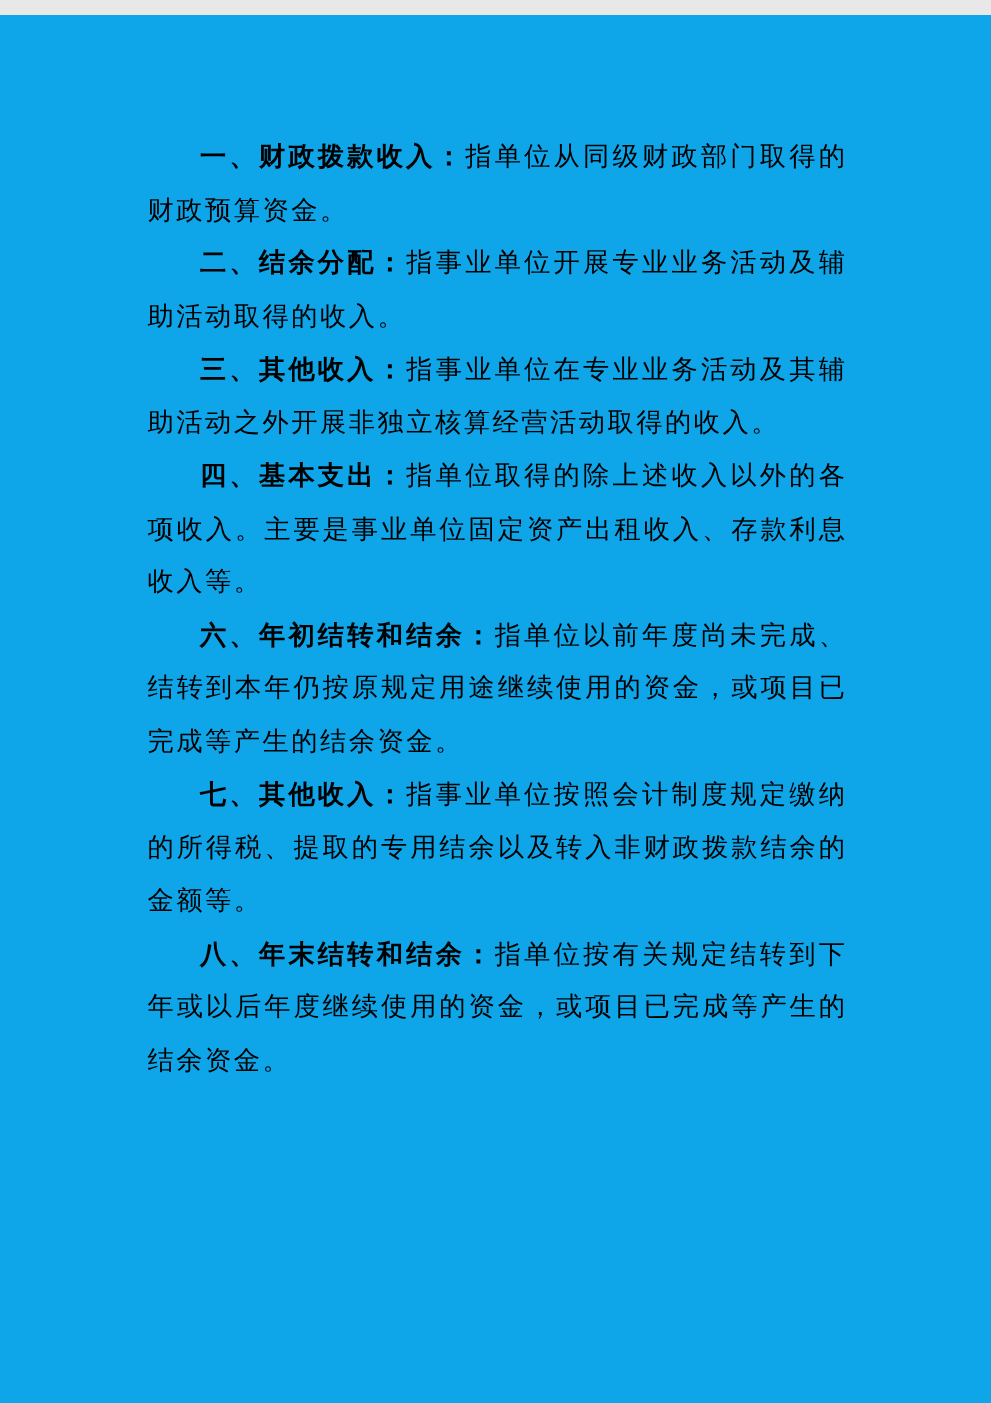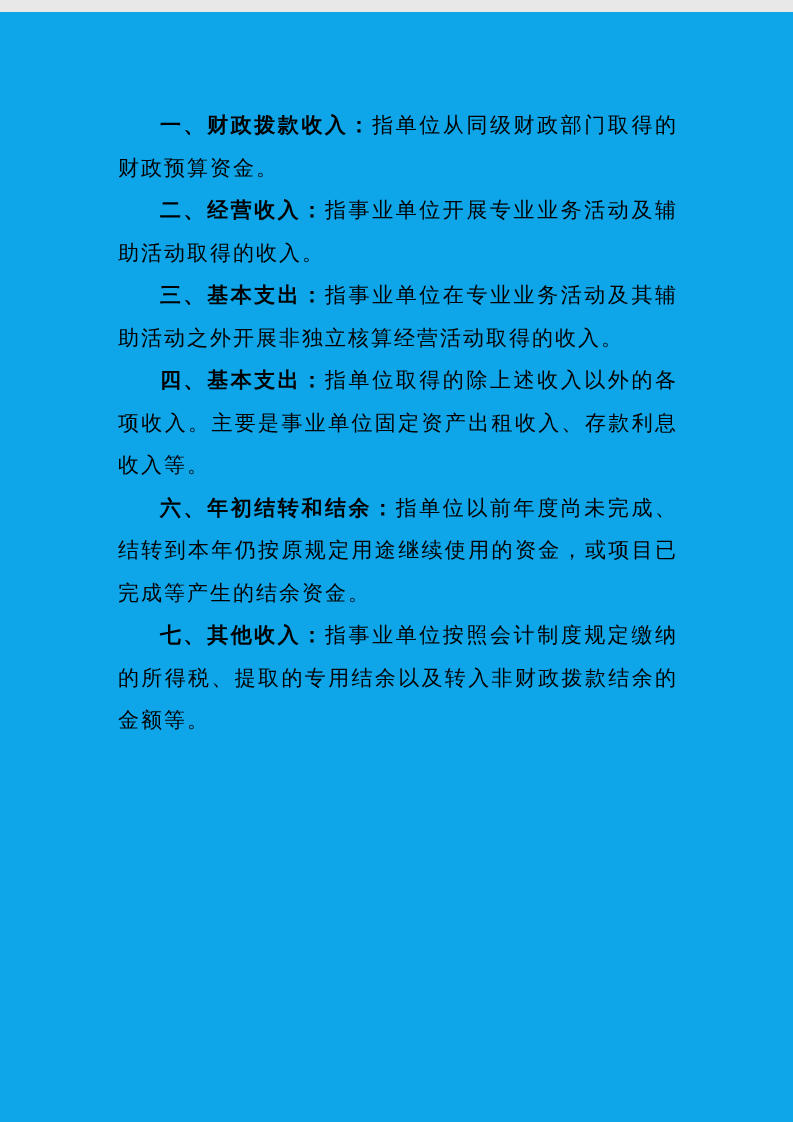--- a/index.html
+++ b/index.html
@@ -35,27 +35,28 @@
   }
 </style>
 </head>
 <body>
 
 <div class="page">
   <div class="doc-body">
 
     <p><b>一、财政拨款收入：</b><span>指单位从同级财政部门取得的财政预算资金。</span></p>
 
-    <p><b>二、经营收入：</b><span>指事业单位开展专业业务活动及辅助活动取得的收入。</span></p>
+    <p><b>二、结余分配：</b><span>指事业单位开展专业业务活动及辅助活动取得的收入。</span></p>
 
-    <p><b>三、基本支出：</b><span>指事业单位在专业业务活动及其辅助活动之外开展非独立核算经营活动取得的收入。</span></p>
+    <p><b>三、其他收入：</b><span>指事业单位在专业业务活动及其辅助活动之外开展非独立核算经营活动取得的收入。</span></p>
 
     <p><b>四、基本支出：</b><span>指单位取得的除上述收入以外的各项收入。主要是事业单位固定资产出租收入、存款利息收入等。</span></p>
 
 
     <p><b>六、年初结转和结余：</b><span>指单位以前年度尚未完成、结转到本年仍按原规定用途继续使用的资金，或项目已完成等产生的结余资金。</span></p>
 
     <p><b>七、其他收入：</b><span>指事业单位按照会计制度规定缴纳的所得税、提取的专用结余以及转入非财政拨款结余的金额等。</span></p>
 
+    <p><b>八、年末结转和结余：</b><span>指单位按有关规定结转到下年或以后年度继续使用的资金，或项目已完成等产生的结余资金。</span></p>
 
 
   </div>
 </div>
 
 </body></html>

